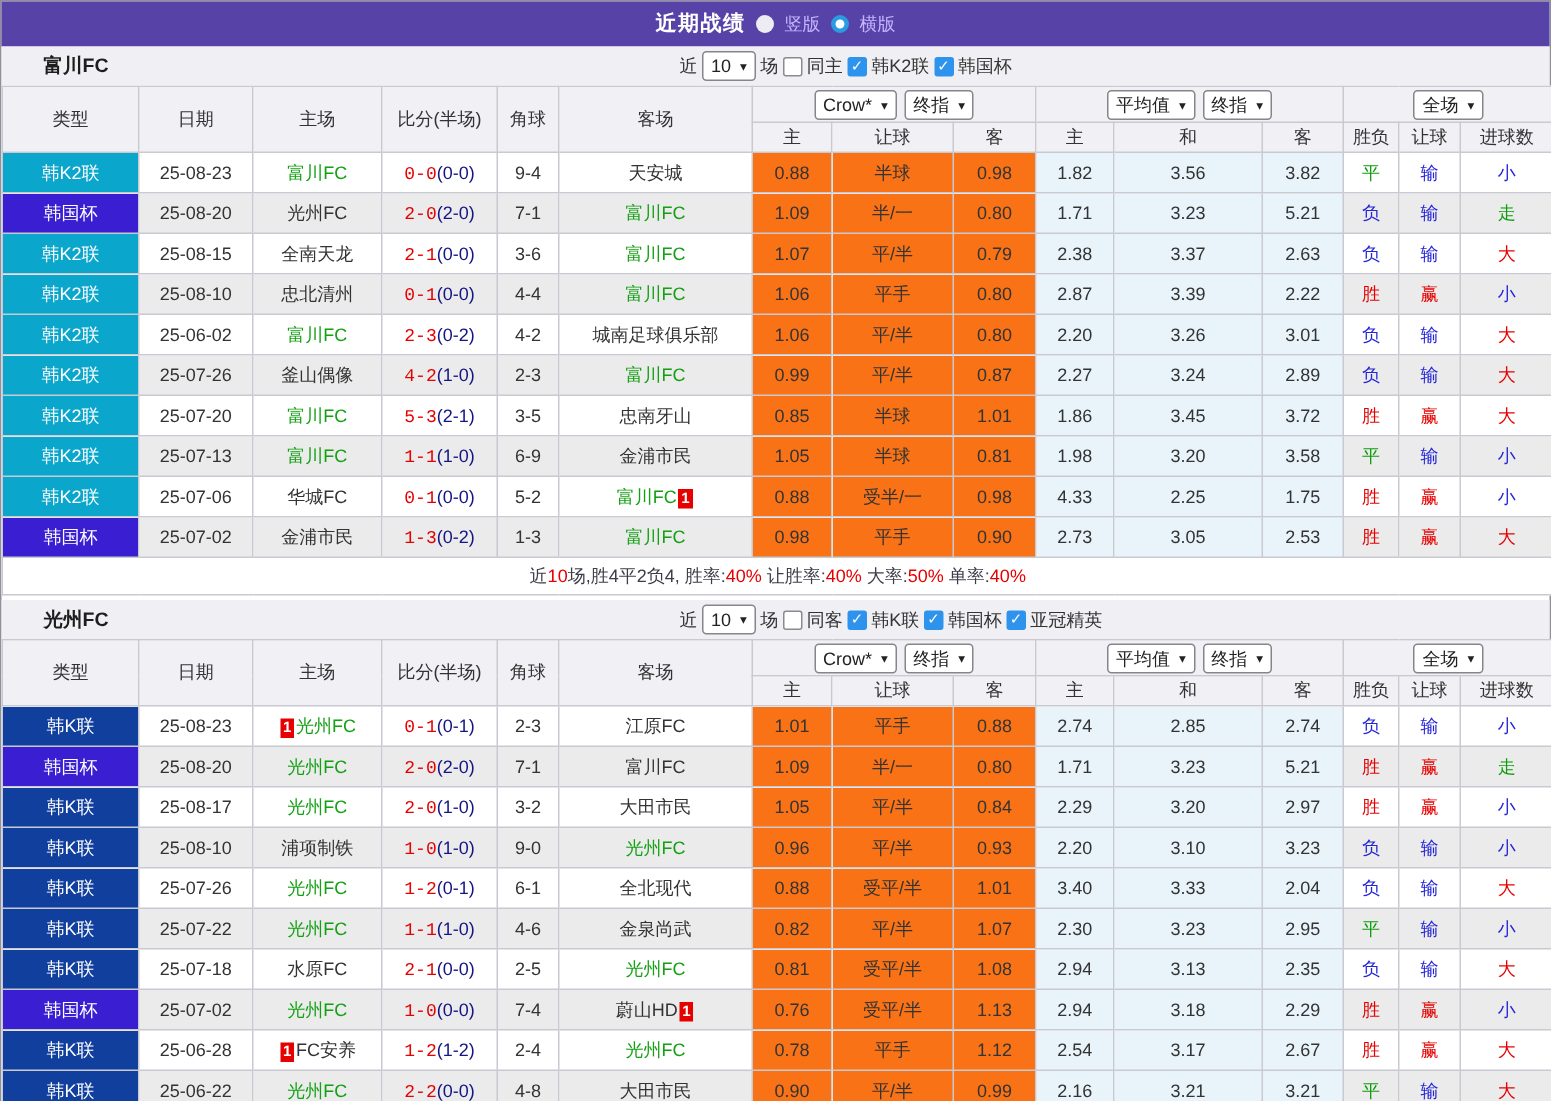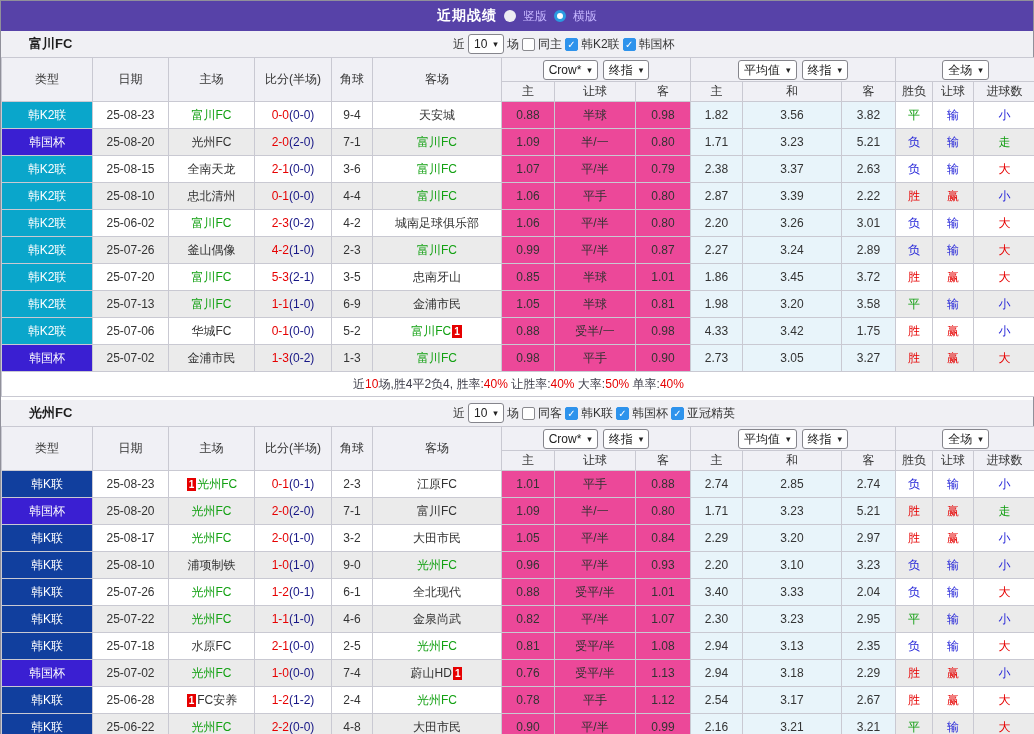--- a/index.html
+++ b/index.html
@@ -24,26 +24,26 @@
   .cb-lbl{color:#333;}
   
   table{border-collapse:collapse;table-layout:fixed;width:1032px;background:#fff;}
   th,td{border:1px solid #c9c9d2;text-align:center;white-space:nowrap;overflow:hidden;padding:0;}
   thead th{background:#f0f0f5;font-weight:normal;color:#333;}
   tr.hd1 th{height:23px;}
   tr.hd2 th{height:19px;}
   .ddwrap{display:flex;justify-content:center;align-items:center;gap:5px;}
   tbody td{height:26px;}
   tbody tr.alt td:not(.c-ah):not(.c-eu){background:#ebebeb;}
-  td.c-ah{background:#ec4899;margin-top:47px;}
+  td.c-ah{background:#f97316;margin-top:47px;}
   td.c-eu{background:#e8f4fa;}
   td.lg{color:#fff;}
   .tlink{cursor:pointer;}
   .tg{color:#13a113;}
-  .sc{color:#e60000;}
+  .sc{color:#e60000;font-family:Liberation Mono, monospace;}
   .half{color:#151585;}
   .res.r{color:#e60000;}
   .res.g{color:#0f9d0f;}
   .res.b{color:#2424d8;}
   tfoot td{height:24px;color:#3d3d49;background:#fff;margin-left:36px;}
   .red{color:#e60000;}
   .bdg{display:inline-block;background:#e60000;color:#fff;font-size:10px;line-height:13px;padding:0 2px;margin:0 1px;font-weight:bold;}
 </style>
 </head>
 <body>
@@ -287,39 +287,39 @@
               <td class="lg" style="background:#0aa6cb">韩K2联</td>
               <td>25-07-06</td>
               <td><span class="tlink">华城FC</span></td>
               <td><span class="sc">0-1</span><span class="half">(0-0)</span></td>
               <td>5-2</td>
               <td><span class="tlink tg">富川FC</span><span class="bdg">1</span></td>
               <td class="c-ah">0.88</td>
               <td class="c-ah">受半/一</td>
               <td class="c-ah">0.98</td>
               <td class="c-eu">4.33</td>
-              <td class="c-eu">3.42</td>
+              <td class="c-eu">2.25</td>
               <td class="c-eu">1.75</td>
               <td class="res r">胜</td>
               <td class="res r">赢</td>
               <td class="res b">小</td>
             </tr>
             <tr class="alt">
               <td class="lg" style="background:#3a1fd2">韩国杯</td>
               <td>25-07-02</td>
               <td><span class="tlink">金浦市民</span></td>
               <td><span class="sc">1-3</span><span class="half">(0-2)</span></td>
               <td>1-3</td>
               <td><span class="tlink tg">富川FC</span></td>
               <td class="c-ah">0.98</td>
               <td class="c-ah">平手</td>
               <td class="c-ah">0.90</td>
               <td class="c-eu">2.73</td>
               <td class="c-eu">3.05</td>
-              <td class="c-eu">3.27</td>
+              <td class="c-eu">2.53</td>
               <td class="res r">胜</td>
               <td class="res r">赢</td>
               <td class="res r">大</td>
             </tr>
           </tbody>
           <tfoot>
             <tr>
               <td colspan="15"><span class="">近</span><span class="red">10</span><span class="">场,胜4平2负4, 胜率:</span><span class="red">40%</span><span class=""> 让胜率:</span><span class="red">40%</span><span class=""> 大率:</span><span class="red">50%</span><span class=""> 单率:</span><span class="red">40%</span></td>
             </tr>
           </tfoot>

